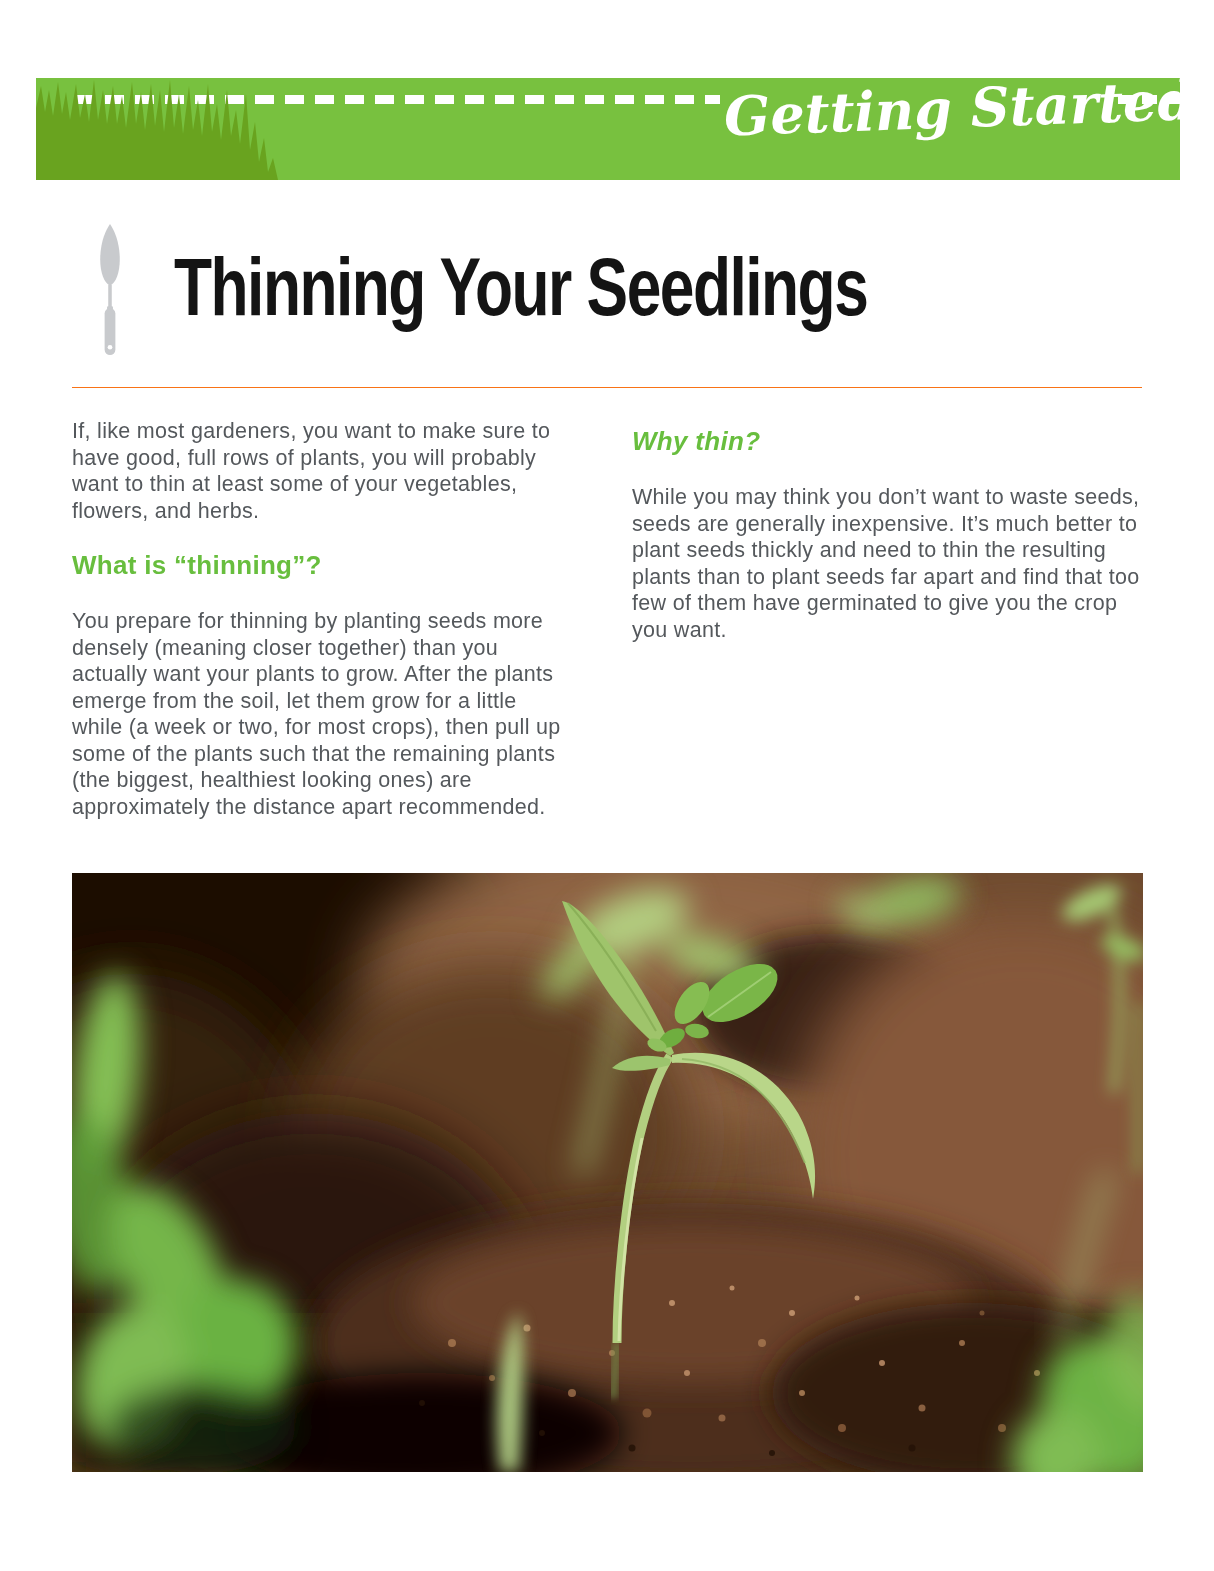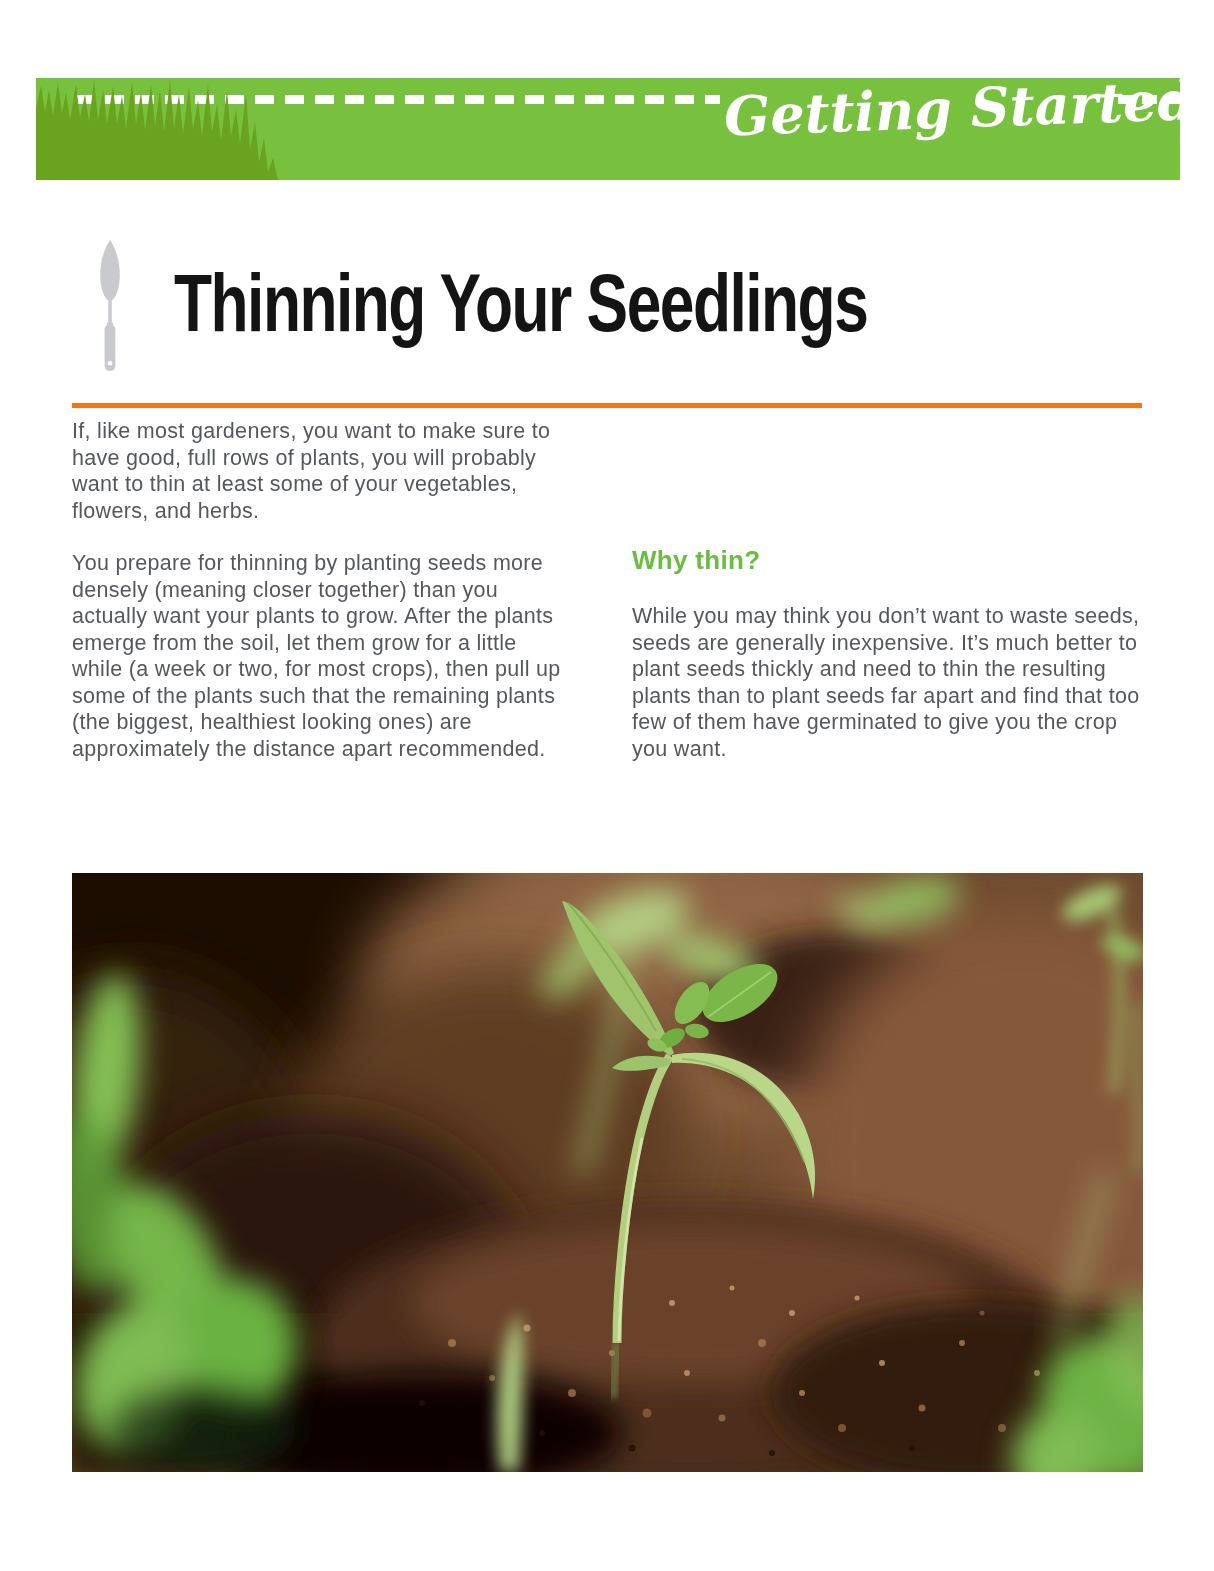--- a/index.html
+++ b/index.html
@@ -25,45 +25,45 @@
   .grass-svg { position:absolute; left:0; top:0; width:250px; height:102px; }
   .banner-title {
     position:absolute; left:688px; top:-4px; width:428px; text-align:center;
     font-family:"DejaVu Serif", serif; font-style:italic; font-weight:bold;
     font-size:54px; line-height:70px; color:#ffffff; transform:rotate(-2deg);
     white-space:nowrap;
   }
 
   
   .title-block {
-    position:absolute; left:72px; top:196px; width:1070px; height:207px;
-    border-bottom:5px solid #f97316;
+    position:absolute; left:72px; top:180px; width:1070px; height:207px;
+    border-bottom:1px solid #f97316;
   }
   .trowel-svg { position:absolute; left:22px; top:42px; width:32px; height:137px; }
   .page-title {
     position:absolute; left:102px; top:66px; margin:0;
     font-size:82px; line-height:82px; font-weight:bold; color:#141414;
     letter-spacing:-2px; white-space:nowrap;
     transform:scaleX(0.76); transform-origin:0 0;
   }
 
   
   .columns {
     position:absolute; left:72px; top:418px; width:1070px;
     display:flex; gap:60px;
-    color:#54585c; font-size:21.5px; line-height:26.5px; letter-spacing:0.3px;align-items:flex-end;
+    color:#54585c; font-size:21.5px; line-height:26.5px; letter-spacing:0.3px;
   }
   .col-left  { width:500px; }
   .col-right { width:510px; }
   .columns p { margin:0 0 26px 0; }
   .green-heading {
     color:#68be3e; font-size:26px; line-height:30px; font-weight:bold;
     letter-spacing:0.3px; margin:26px 0 28px 0;
   }
-  .col-right .green-heading { margin-top:0; }
+  .col-right .green-heading { margin-top:8px;font-style:italic; }
 
   
   .photo {
     position:absolute; left:72px; top:873px; width:1071px; height:599px;
     margin:0; overflow:hidden; background:#6f4b2f;
   }
   .photo svg { display:block; width:100%; height:100%; }
 </style>
 </head>
 <body>
@@ -86,20 +86,21 @@
       <rect fill="#c8cacd" x="13" y="86" width="6" height="4" rx="1"></rect>
       <rect fill="#c8cacd" x="10.5" y="88" width="11" height="48" rx="5.5"></rect>
       <circle fill="#ffffff" cx="16" cy="128" r="2.4"></circle>
     </svg>
     <h1 class="page-title">Thinning Your Seedlings</h1>
   </section>
 
   <section class="columns">
     <div class="col col-left">
       <p>If, like most gardeners, you want to make sure to have good, full rows of plants, you will probably want to thin at least some of your vegetables, flowers, and herbs.</p>
+      <h2 class="green-heading">What is “thinning”?</h2>
       <p>You prepare for thinning by planting seeds more densely (meaning closer together) than you actually want your plants to grow. After the plants emerge from the soil, let them grow for a little while (a week or two, for most crops), then pull up some of the plants such that the remaining plants (the biggest, healthiest looking ones) are approximately the distance apart recommended.</p>
     </div>
     <div class="col col-right">
       <h2 class="green-heading">Why thin?</h2>
       <p>While you may think you don’t want to waste seeds, seeds are generally inexpensive. It’s much better to plant seeds thickly and need to thin the resulting plants than to plant seeds far apart and find that too few of them have germinated to give you the crop you want.</p>
     </div>
   </section>
 
   <figure class="photo">
     <svg viewBox="0 0 1071 599" preserveAspectRatio="none">

